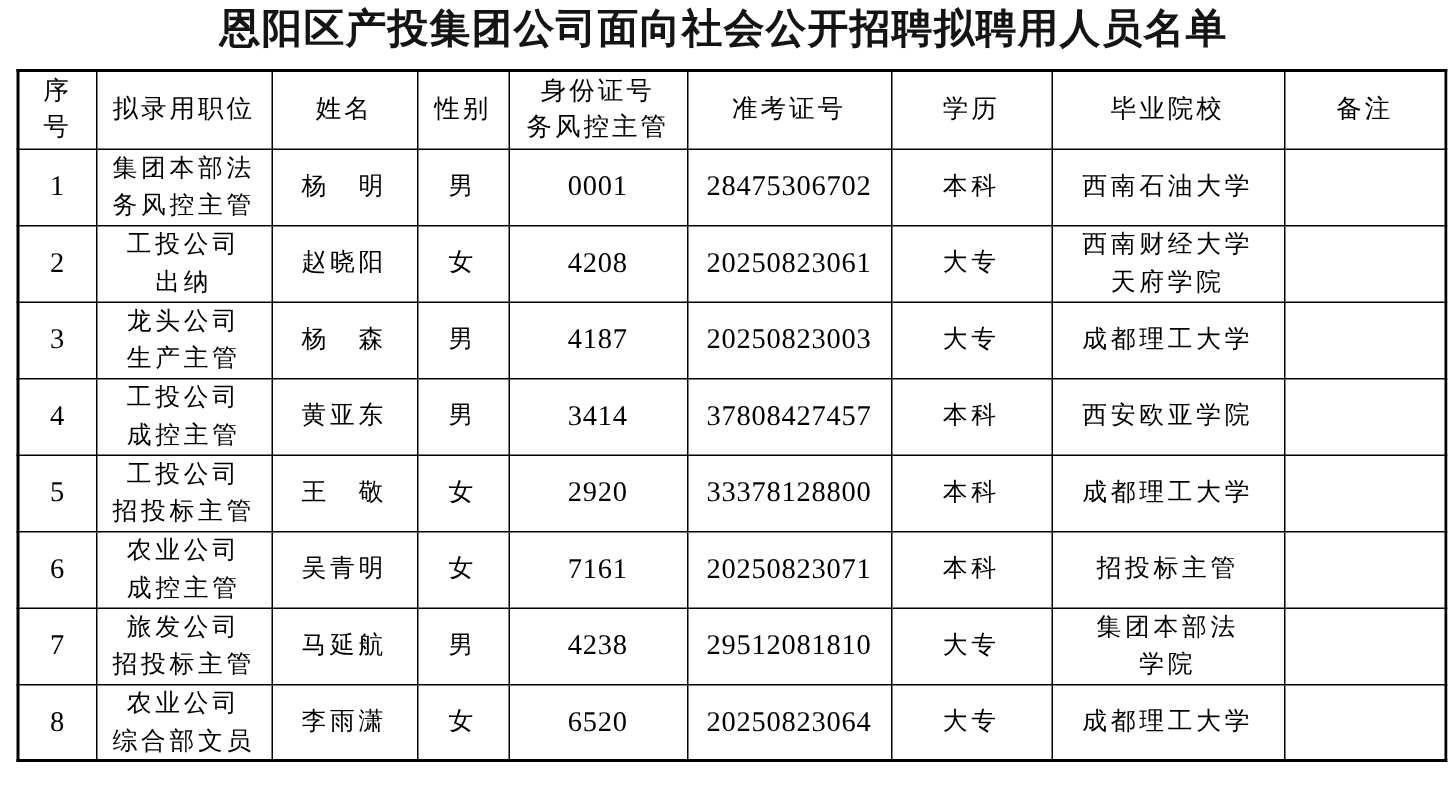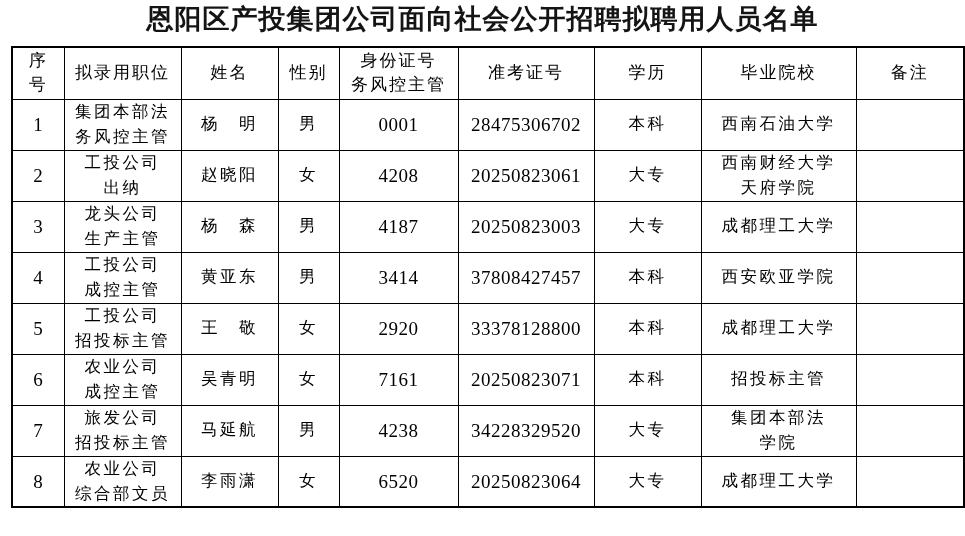--- a/index.html
+++ b/index.html
@@ -178,21 +178,21 @@
         <td class="zh">招投标主管</td>
         <td class="zh"></td>
       </tr>
       <tr>
         <td class="num">7</td>
         <td class="zh">旅发公司
 招投标主管</td>
         <td class="zh">马延航</td>
         <td class="zh">男</td>
         <td class="num">4238</td>
-        <td class="num">34228329520</td>
+        <td class="num">29512081810</td>
         <td class="zh">大专</td>
         <td class="zh">集团本部法
 学院</td>
         <td class="zh"></td>
       </tr>
       <tr>
         <td class="num">8</td>
         <td class="zh">农业公司
 综合部文员</td>
         <td class="zh">李雨潇</td>

